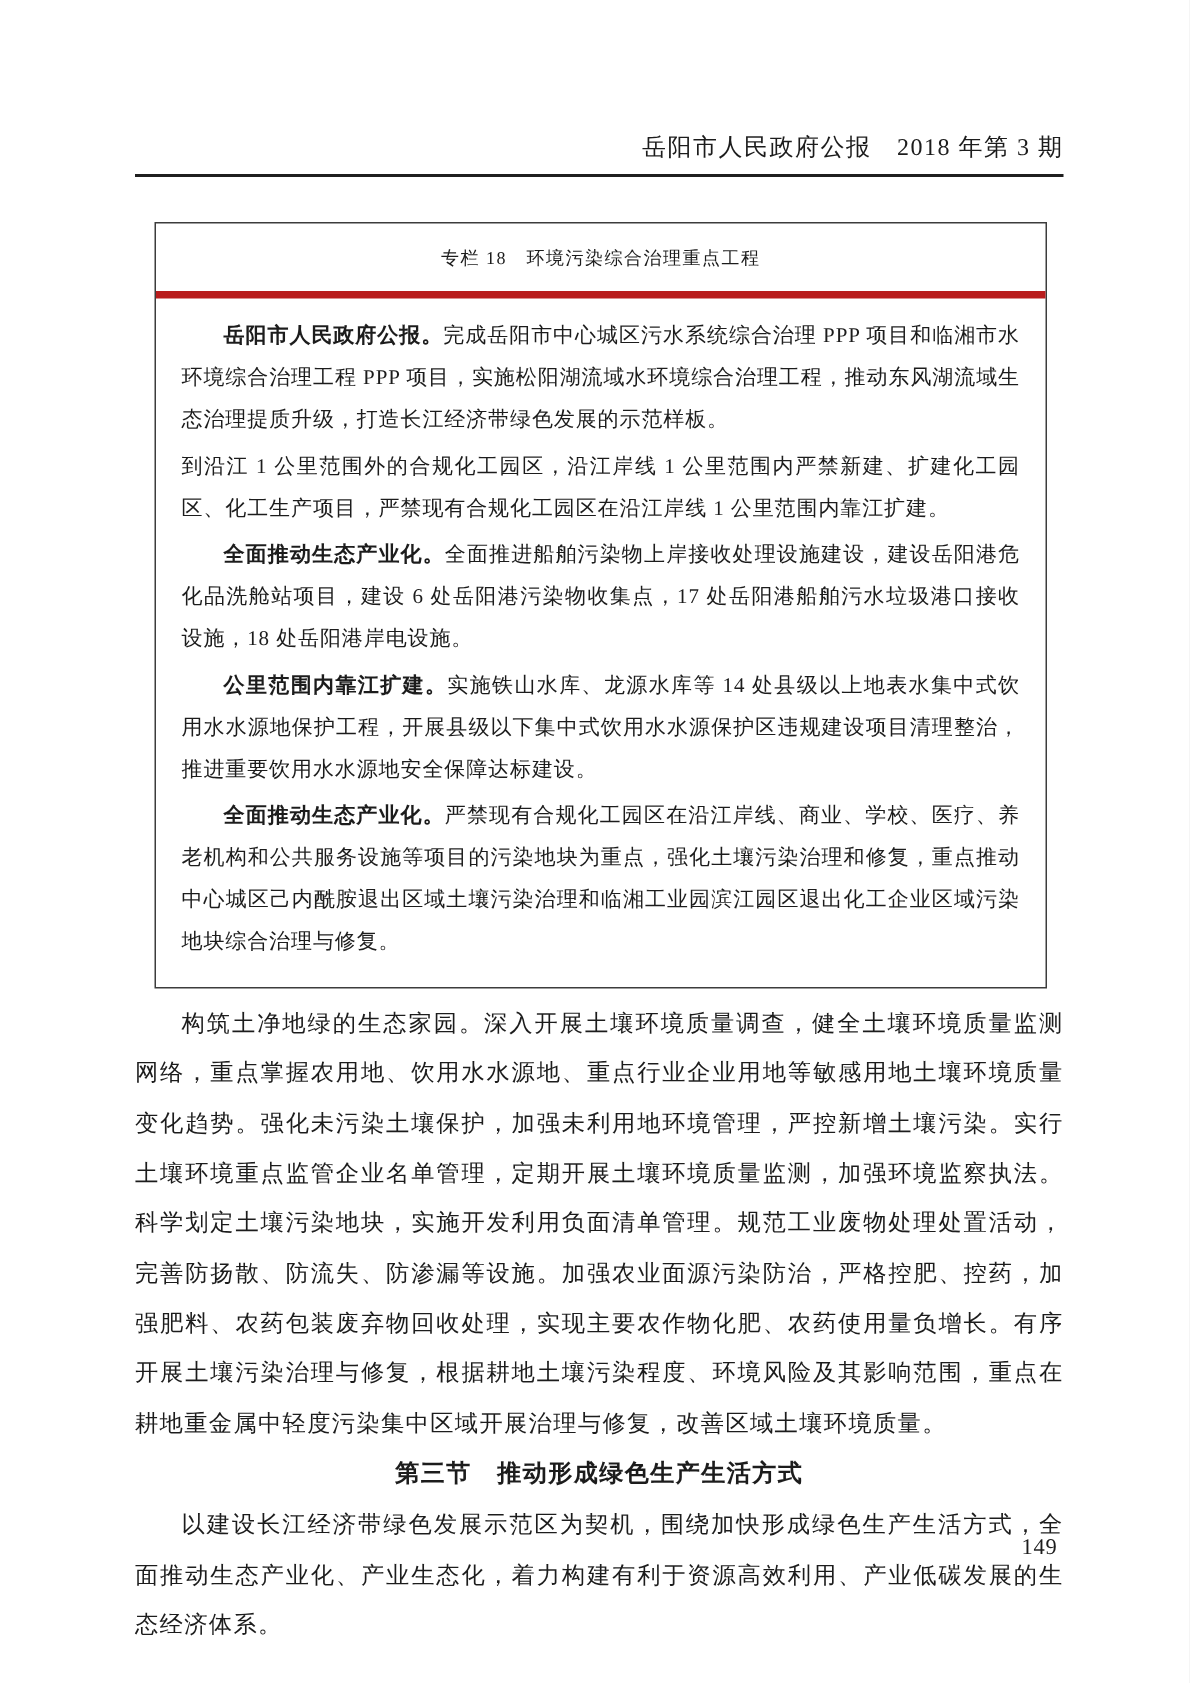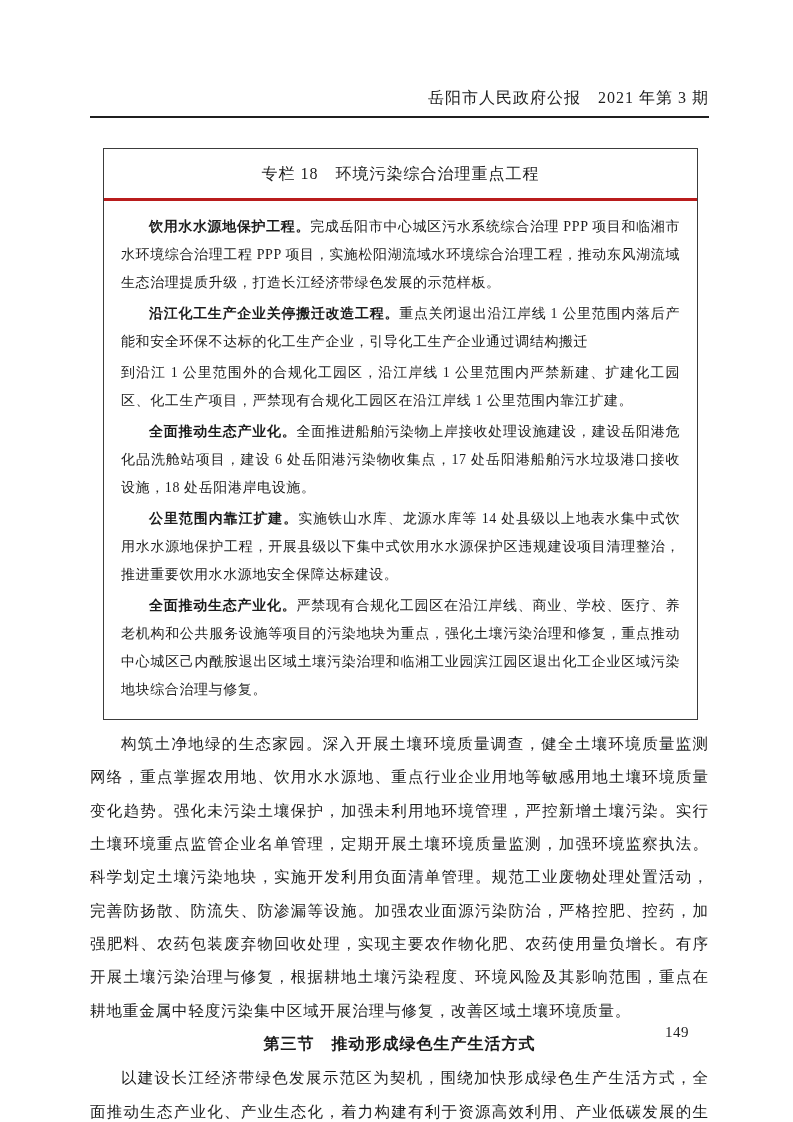--- a/index.html
+++ b/index.html
@@ -28,24 +28,24 @@
     border-bottom: 2px solid #1f1f1f;
     white-space: nowrap;
   }
   
   .feature-box {
     margin: 30px 11px 0 13px;
     border: 1px solid #3c3c3c;
   }
   .box-title {
     text-align: center;
-    font-size: 16px;
+    font-size: 12px;
     letter-spacing: 1px;
     padding: 15px 0 13px 0;
-    border-bottom: 3px solid #b91c1c;
+    border-bottom: 5px solid #b91c1c;
   }
   .box-body {
     padding: 9px 17px 12px 17px;
     font-size: 14px;
     line-height: 2.0;
     text-align: justify;
     letter-spacing: 0.6px;
   }
   .box-body p {
     margin: 3px 0;
@@ -73,42 +73,39 @@
     font-size: 16px;
     font-weight: 700;
     letter-spacing: 1px;
     margin: 31px 0 30px 0;
     text-indent: 0 !important;
   }
   
   .page-number {
     position: absolute;
     top: 1024px;
-    right: 104px;
+    right: 88px;
     font-size: 15px;
     letter-spacing: 0.5px;
   }
 </style>
 </head>
 <body>
 
 <div class="page">
 
   <div class="header">
-    <span>岳阳市人民政府公报　2021 年第 3 期</span>
+    <span>岳阳市人民政府公报　2018 年第 3 期</span>
   </div>
 
   <section class="feature-box">
     <div class="box-title">专栏 18　环境污染综合治理重点工程</div>
     <div class="box-body">
       <p class="indent">
-        <span class="lead">饮用水水源地保护工程。</span><span>完成岳阳市中心城区污水系统综合治理 PPP 项目和临湘市水环境综合治理工程 PPP 项目，实施松阳湖流域水环境综合治理工程，推动东风湖流域生态治理提质升级，打造长江经济带绿色发展的示范样板。</span>
-      </p>
-      <p class="indent">
-        <span class="lead">沿江化工生产企业关停搬迁改造工程。</span><span>重点关闭退出沿江岸线 1 公里范围内落后产能和安全环保不达标的化工生产企业，引导化工生产企业通过调结构搬迁</span>
+        <span class="lead">岳阳市人民政府公报。</span><span>完成岳阳市中心城区污水系统综合治理 PPP 项目和临湘市水环境综合治理工程 PPP 项目，实施松阳湖流域水环境综合治理工程，推动东风湖流域生态治理提质升级，打造长江经济带绿色发展的示范样板。</span>
       </p>
       <p>
         <span>到沿江 1 公里范围外的合规化工园区，沿江岸线 1 公里范围内严禁新建、扩建化工园区、化工生产项目，严禁现有合规化工园区在沿江岸线 1 公里范围内靠江扩建。</span>
       </p>
       <p class="indent">
         <span class="lead">全面推动生态产业化。</span><span>全面推进船舶污染物上岸接收处理设施建设，建设岳阳港危化品洗舱站项目，建设 6 处岳阳港污染物收集点，17 处岳阳港船舶污水垃圾港口接收设施，18 处岳阳港岸电设施。</span>
       </p>
       <p class="indent">
         <span class="lead">公里范围内靠江扩建。</span><span>实施铁山水库、龙源水库等 14 处县级以上地表水集中式饮用水水源地保护工程，开展县级以下集中式饮用水水源保护区违规建设项目清理整治，推进重要饮用水水源地安全保障达标建设。</span>
       </p>

